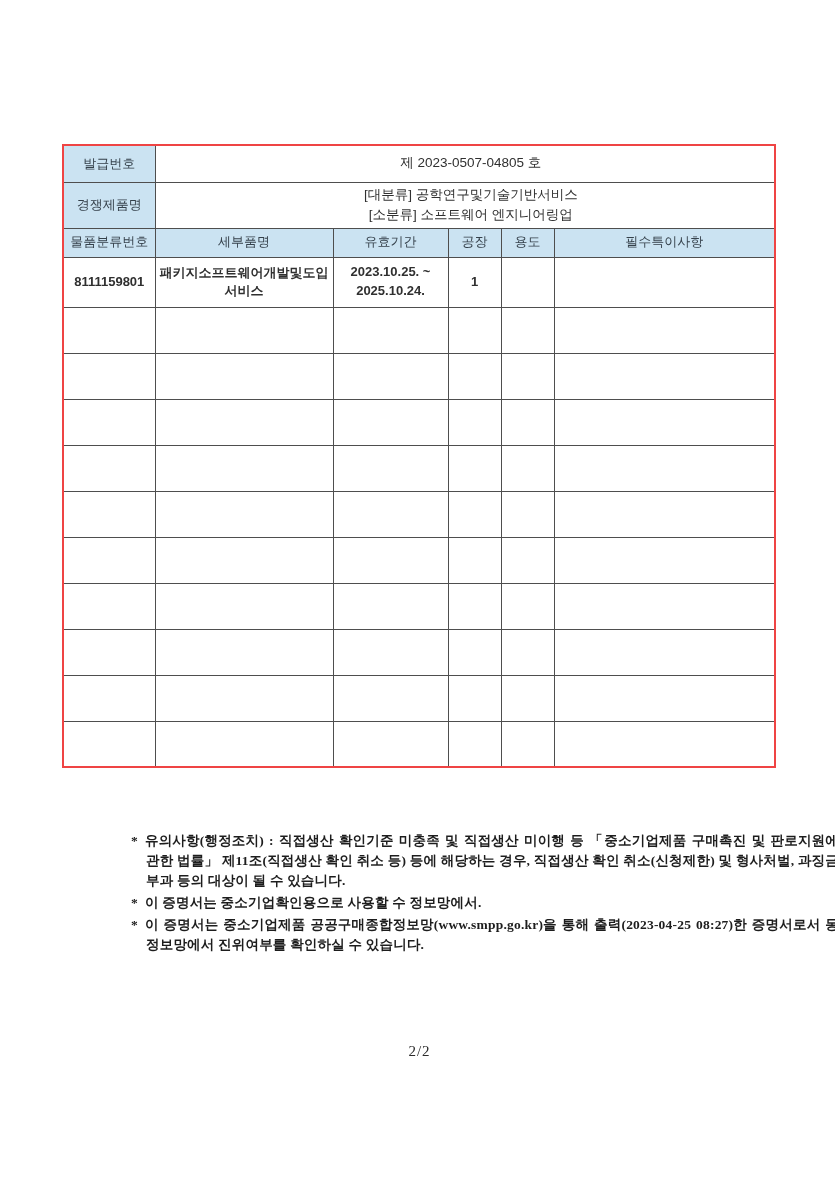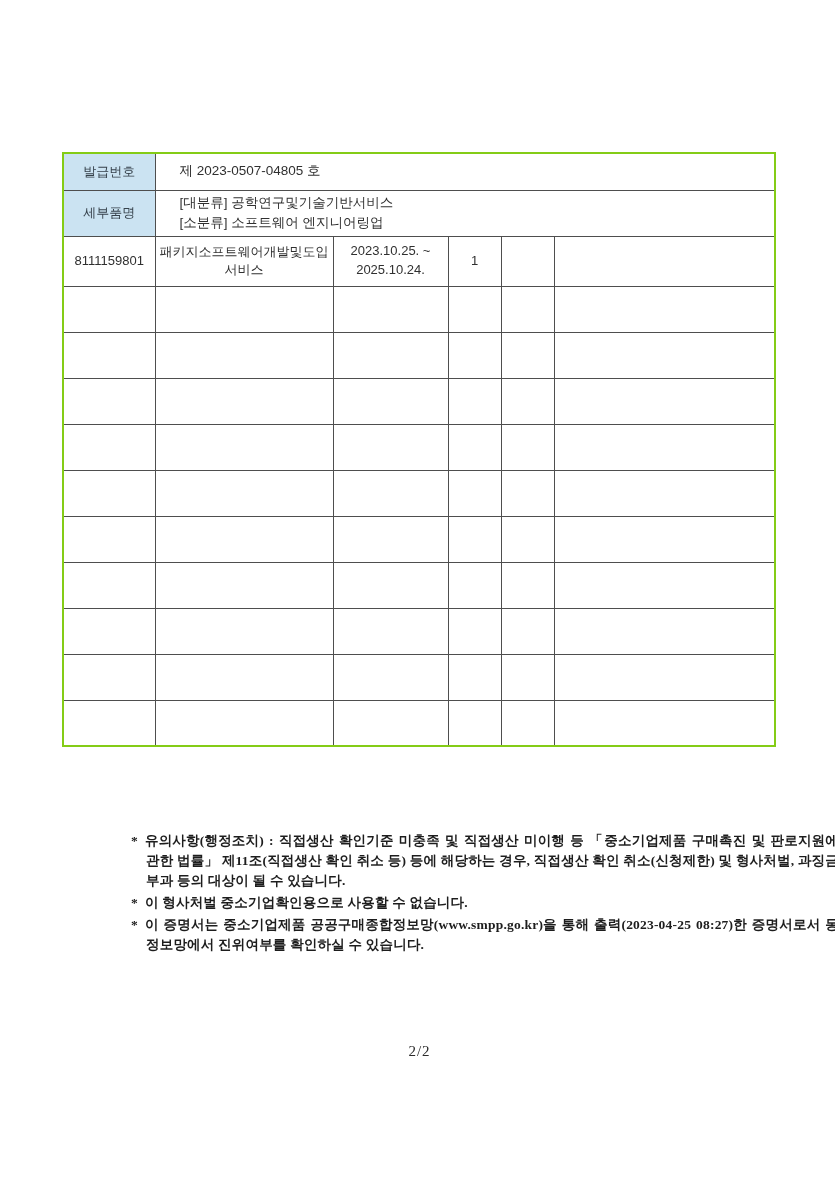--- a/index.html
+++ b/index.html
@@ -3,38 +3,38 @@
 <meta charset="utf-8">
 <style>
   html,body{margin:0;padding:0;}
   body{
     width:835px;height:1181px;position:relative;background:#ffffff;
     font-family:"Liberation Sans","DejaVu Sans",sans-serif;color:#2e2e2e;
     overflow:hidden;
   }
   
   .main-table{
-    position:absolute;left:62px;top:152px;width:712px;
+    position:absolute;left:62px;top:144px;width:712px;
     border-collapse:collapse;table-layout:fixed;
-    border:2px solid #84cc16;
+    border:2px solid #ef4444;
   }
   .main-table td{
     border:1px solid #4e4e4e;
     font-size:13px;line-height:1.4;
     text-align:center;vertical-align:middle;
     padding:2px 4px;overflow:hidden;
     color:#303030;
   }
   td.cell-label{background:#cbe3f2;font-size:13px;color:#35414b;}
-  td.cell-value-left{text-align:left;padding-left:24px;font-size:13.5px;margin-left:42px;}
+  td.cell-value-left{text-align:center;padding-left:16px;font-size:13.5px;margin-left:42px;}
   tr.row-issue{height:37px;}
   tr.row-competing{height:46px;}
   tr.row-head{height:29px;}
   tr.row-head td{background:#cbe3f2;color:#35414b;}
-  tr.row-data{height:50px;}
+  tr.row-data{height:50px;font-weight:bold;}
   tr.row-empty{height:46px;}
   .two-line div{line-height:1.45;}
   
   .notes{
     position:absolute;left:84px;top:831px;width:708px;
     font-family:"Liberation Serif","DejaVu Serif",serif;
     font-weight:bold;font-size:13.5px;line-height:20px;color:#1d1d1d;
     word-break:keep-all;text-align:justify;letter-spacing:0.2px;margin-left:47px;
   }
   .note{margin:0 0 2px 0;text-indent:-15px;padding-left:15px;}
@@ -57,25 +57,33 @@
     <col style="width:53px">
       <col style="width:53px">
       <col style="width:221px">
   </colgroup>
   <tbody id="table-body">
     <tr class="row-issue">
       <td class="cell-label">발급번호</td>
       <td class="cell-value-left" colspan="5">제 2023-0507-04805 호</td>
     </tr>
     <tr class="row-competing">
-      <td class="cell-label">세부품명</td>
+      <td class="cell-label">경쟁제품명</td>
       <td class="cell-value-left two-line" colspan="5">
         <div>[대분류] 공학연구및기술기반서비스</div>
         <div>[소분류] 소프트웨어 엔지니어링업</div>
       </td>
+    </tr>
+    <tr class="row-head">
+      <td>물품분류번호</td>
+      <td>세부품명</td>
+      <td>유효기간</td>
+      <td>공장</td>
+      <td>용도</td>
+      <td>필수특이사항</td>
     </tr>
 
   <tr class="row-data">
         <td>8111159801</td>
         <td>패키지소프트웨어개발및도입서비스</td>
         <td class="two-line">
           <div>2023.10.25. ~</div>
           <div>2025.10.24.</div>
         </td>
         <td>1</td>
@@ -163,20 +171,20 @@
         <td></td>
       </tr>
     </tbody>
 </table>
 
 <div class="notes">
   <p class="note">
     <span class="bullet">*</span><span>유의사항(행정조치) : 직접생산 확인기준 미충족 및 직접생산 미이행 등 「중소기업제품 구매촉진 및 판로지원에 관한 법률」 제11조(직접생산 확인 취소 등) 등에 해당하는 경우, 직접생산 확인 취소(신청제한) 및 형사처벌, 과징금 부과 등의 대상이 될 수 있습니다.</span>
   </p>
   <p class="note">
-    <span class="bullet">*</span><span>이 형사처벌 중소기업확인용으로 사용할 수 없습니다.</span>
+    <span class="bullet">*</span><span>이 증명서는 중소기업확인용으로 사용할 수 정보망에서.</span>
   </p>
   <p class="note">
     <span class="bullet">*</span><span>이 증명서는 중소기업제품 공공구매종합정보망(www.smpp.go.kr)을 통해 출력(2023-04-25 08:27)한 증명서로서 동 정보망에서 진위여부를 확인하실 수 있습니다.</span>
   </p>
 </div>
 
 <div class="page-number">2/2</div>
 
 </body></html>

